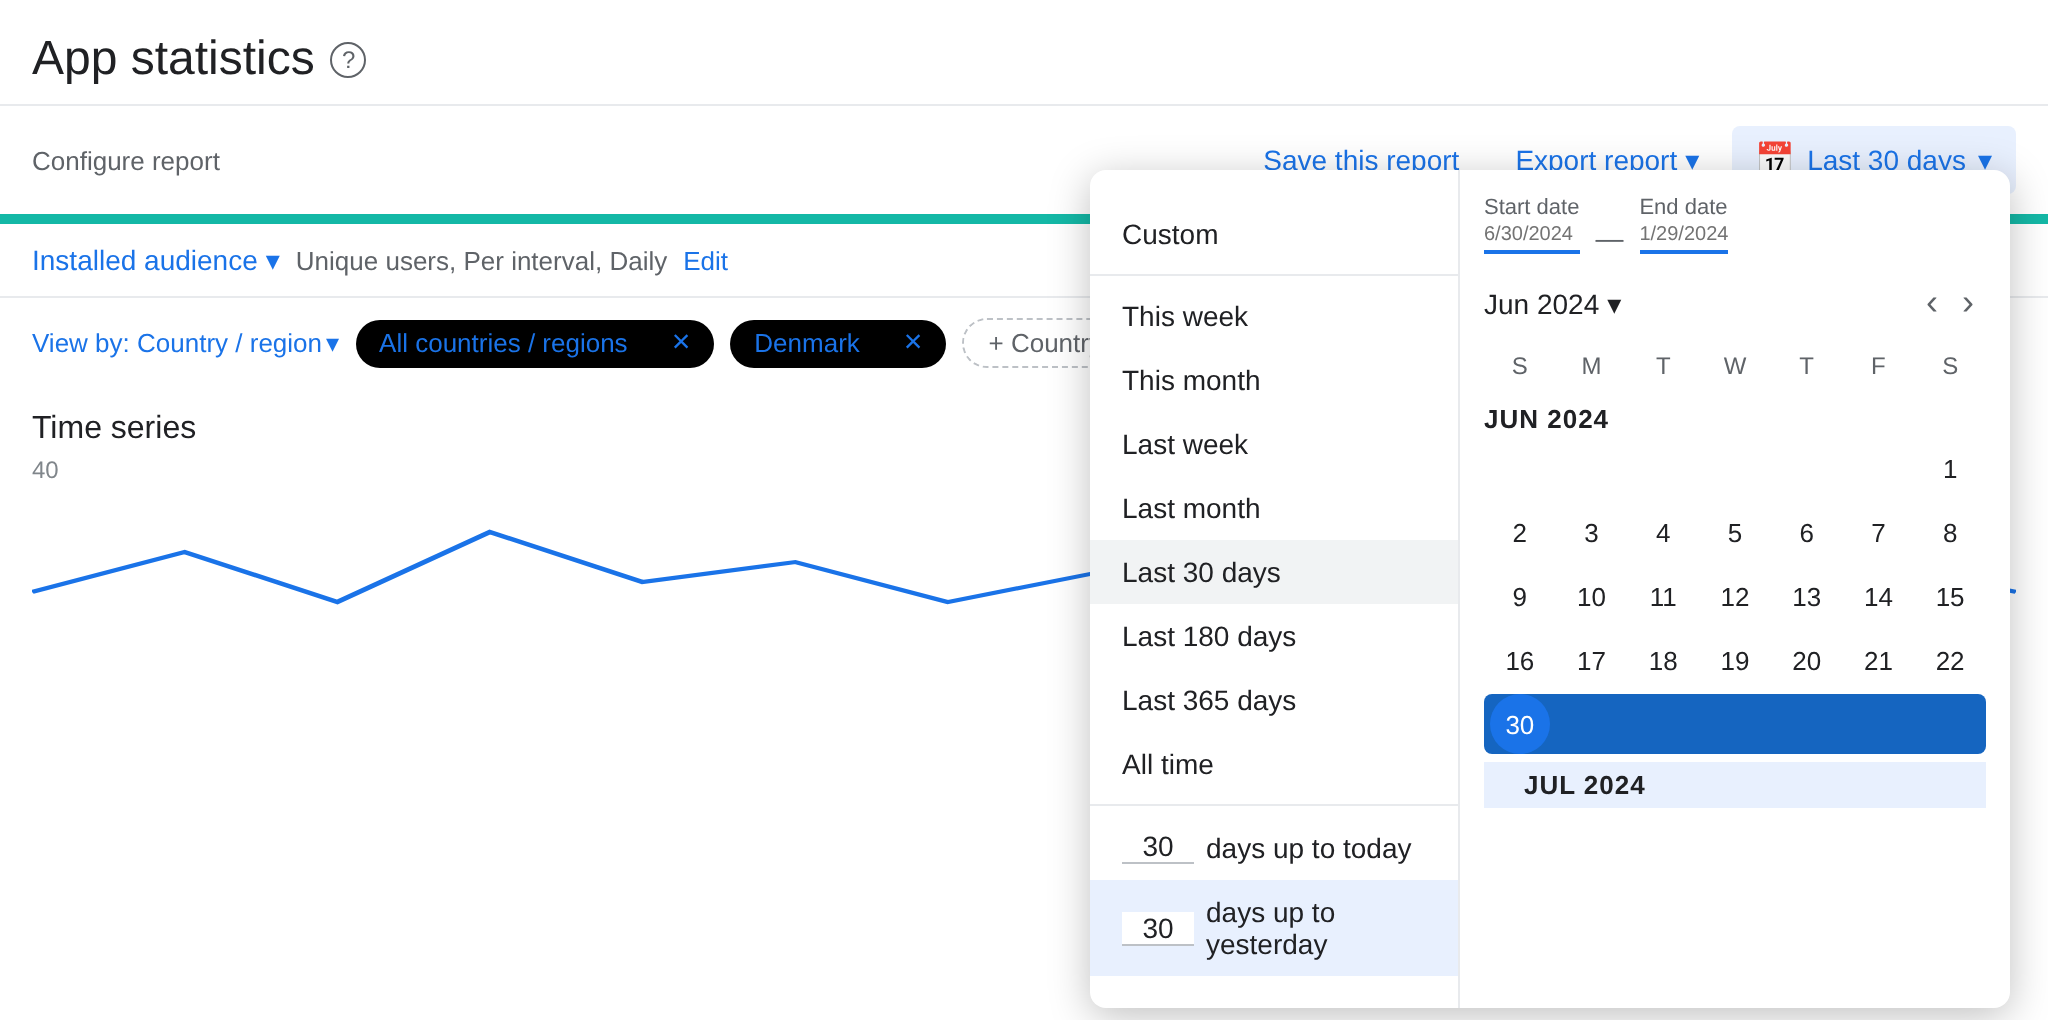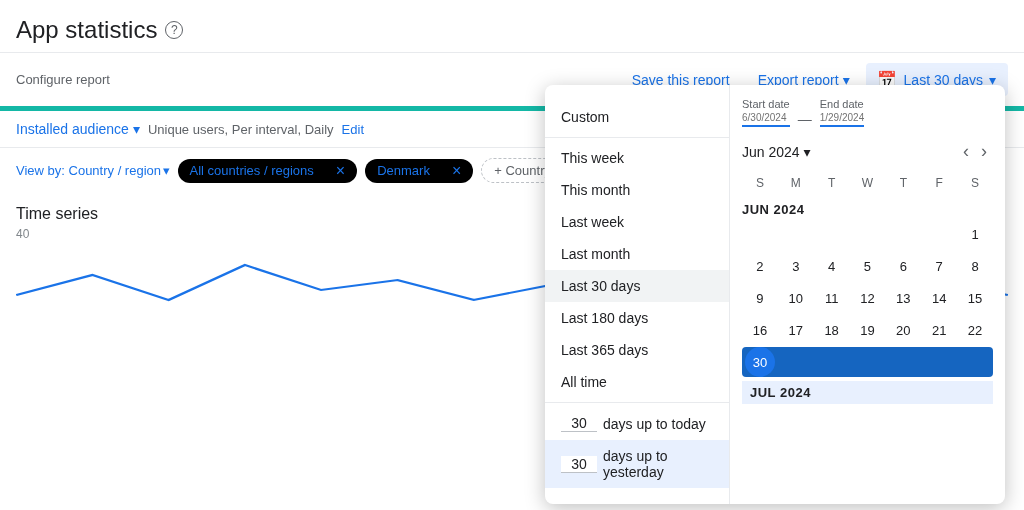--- a/index.html
+++ b/index.html
@@ -554,16 +554,16 @@
         </div>
         <div class="cal-day empty"></div>
         <div class="cal-day empty"></div>
         <div class="cal-day empty"></div>
         <div class="cal-day empty"></div>
         <div class="cal-day empty"></div>
         <div class="cal-day empty"></div>
       </div>
     </div>
 
-    <div style="background:#e8f0fe;padding:4px 8px;font-size:13px;font-weight:700;letter-spacing:0.5px;margin-top:4px;">JUL 2024</div>
+    <div style="background:#e8f0fe;padding:4px 20px;font-size:13px;font-weight:700;letter-spacing:0.5px;margin-top:4px;">JUL 2024</div>
 
   </div>
 </div>
 
 </body></html>

